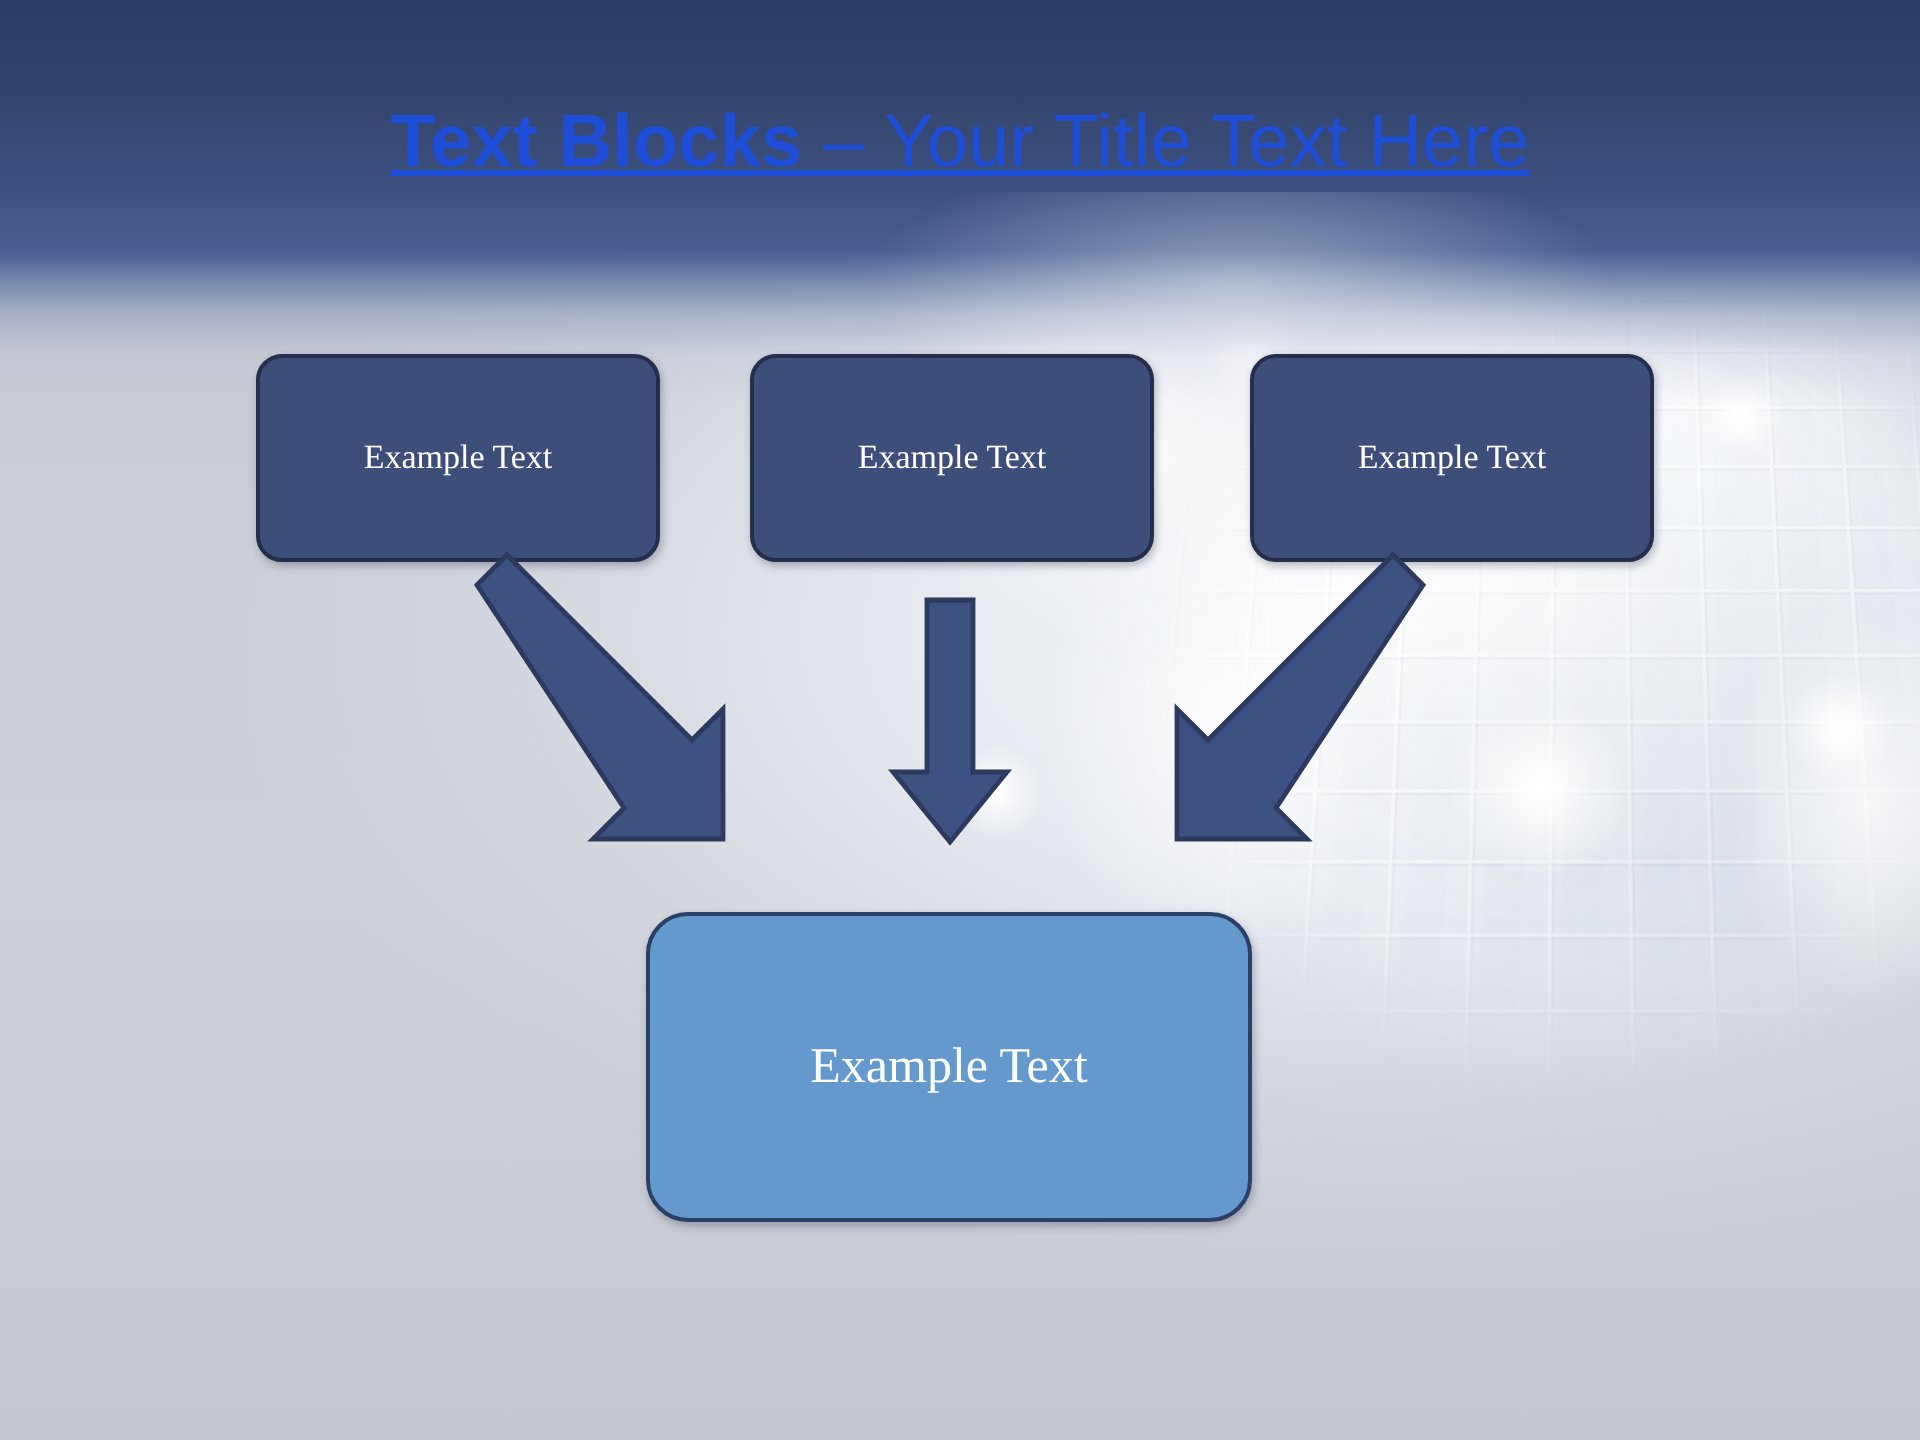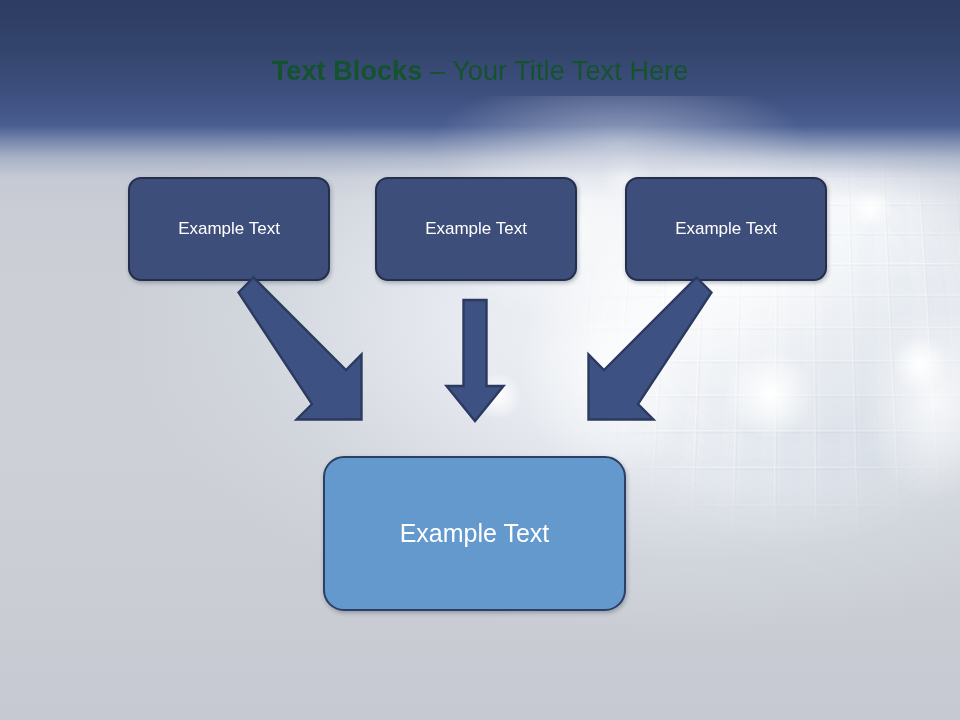--- a/index.html
+++ b/index.html
@@ -118,39 +118,41 @@
     background: radial-gradient(ellipse at 50% 40%, rgba(255,255,255,0.42) 0%, rgba(255,255,255,0) 70%);
     pointer-events: none;
   }
 
   
   .title {
     position: absolute;
     left: 0; top: 50px;
     width: 960px;
     text-align: center;
-    color: #14532d;
-    font-size: 27px;
+    color: #1d4ed8;
+    font-size: 37px;
     line-height: 42px;
     letter-spacing: 0.1px;
     white-space: nowrap;
+    text-decoration: underline;
   }
   .title .t-bold { font-weight: bold; }
   .title .t-reg  { font-weight: normal; }
 
   
   .node {
     position: absolute;
     display: flex;
     align-items: center;
     justify-content: center;
     box-sizing: border-box;
     color: #ffffff;
     text-align: center;
     box-shadow: 1px 2px 4px rgba(40,48,70,0.33);
+    font-family: Liberation Serif, serif;
   }
   .node-top {
     width: 202px;
     height: 104px;
     top: 177px;
     background: #3e4e7a;
     border: 2px solid #242e4d;
     border-radius: 13px;
     font-size: 17px;
   }

